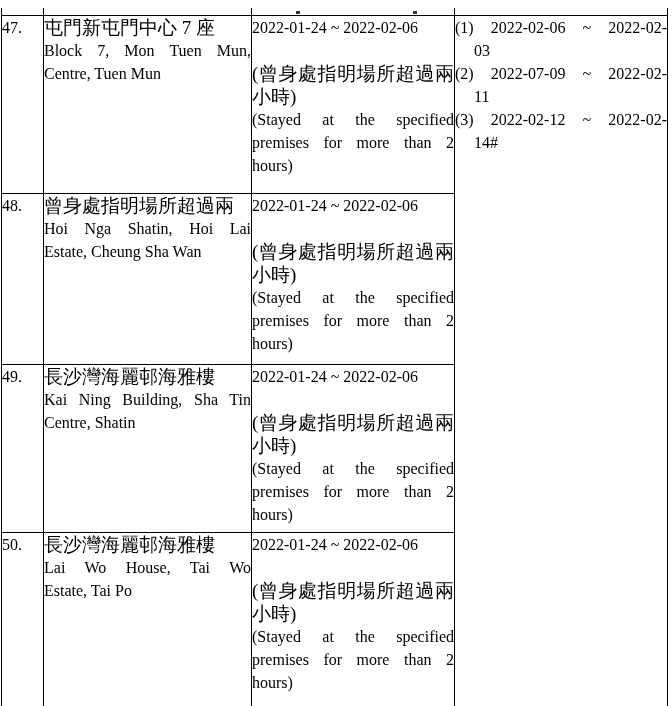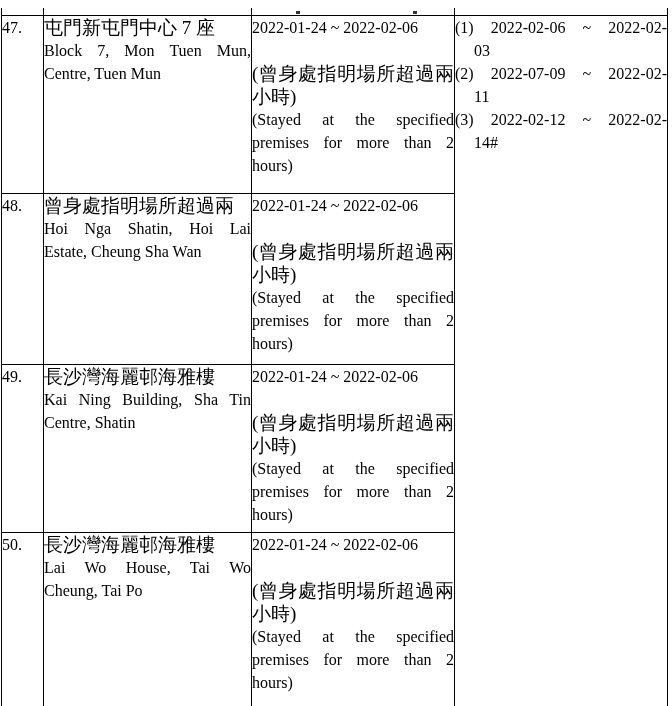--- a/index.html
+++ b/index.html
@@ -148,21 +148,21 @@
     </td>
   </tr>
 
   <tr style="height:175px">
     <td class="cell-num">
       <div class="line">50.</div>
     </td>
     <td class="cell-loc">
       <div class="line zh">長沙灣海麗邨海雅樓</div>
       <div class="jline">Lai Wo House, Tai Wo</div>
-      <div class="line">Cheung, Tai Po</div>
+      <div class="line">Estate, Tai Po</div>
     </td>
     <td class="cell-period">
       <div class="line">2022-01-24 ~ 2022-02-06</div>
       <div class="spacer"></div>
       <div class="jline zh">(曾身處指明場所超過兩</div>
       <div class="line zh">小時)</div>
       <div class="jline">(Stayed at the specified</div>
       <div class="jline">premises for more than 2</div>
       <div class="line">hours)</div>
     </td>

